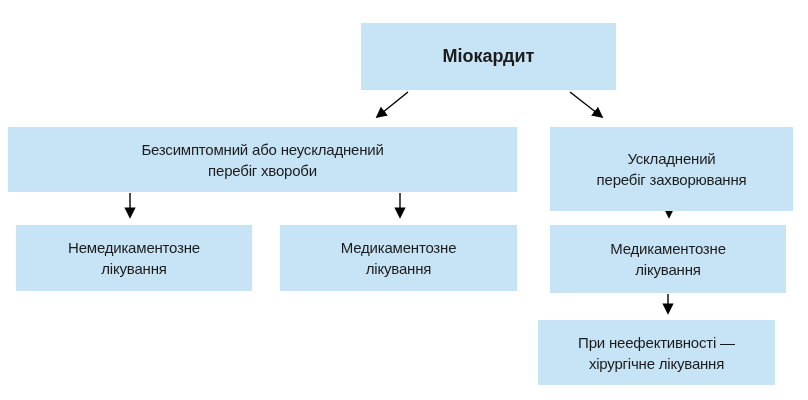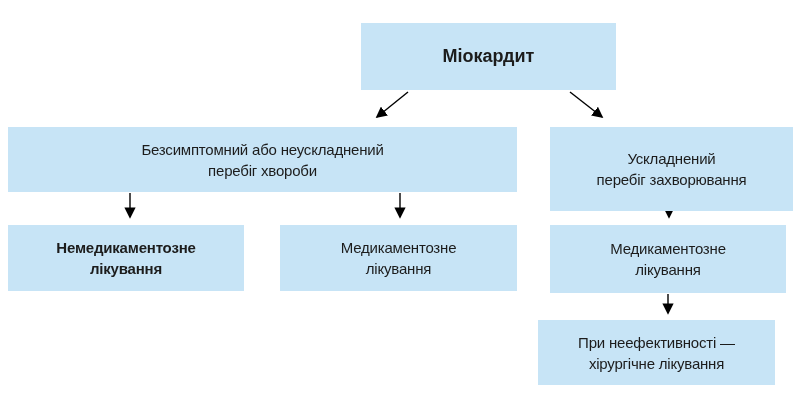--- a/index.html
+++ b/index.html
@@ -35,21 +35,21 @@
   }
   .node.root-node{
     font-size:18px;
     font-weight:bold;
     letter-spacing:0;
   }
   
   .n-root        {left:361px; top:23px;  width:255px; height:67px;}
   .n-asymptomatic{left:8px;   top:127px; width:509px; height:65px;}
   .n-complicated {left:550px; top:127px; width:243px; height:84px;}
-  .n-nondrug     {left:8px;   top:225px; width:236px; height:66px;font-weight:bold;}
+  .n-nondrug     {left:16px;   top:225px; width:236px; height:66px;}
   .n-drug-left   {left:280px; top:225px; width:237px; height:66px;}
   .n-drug-right  {left:550px; top:225px; width:236px; height:68px;}
   .n-surgical    {left:538px; top:320px; width:237px; height:65px;}
   .arrow-layer{
     position:absolute;
     left:0; top:0;
     width:808px; height:400px;
     pointer-events:none;
   }
 </style>

